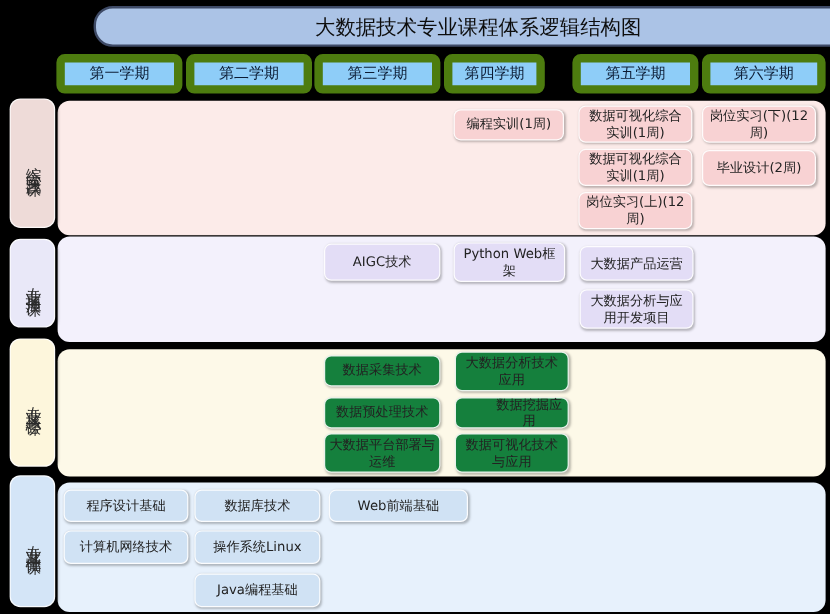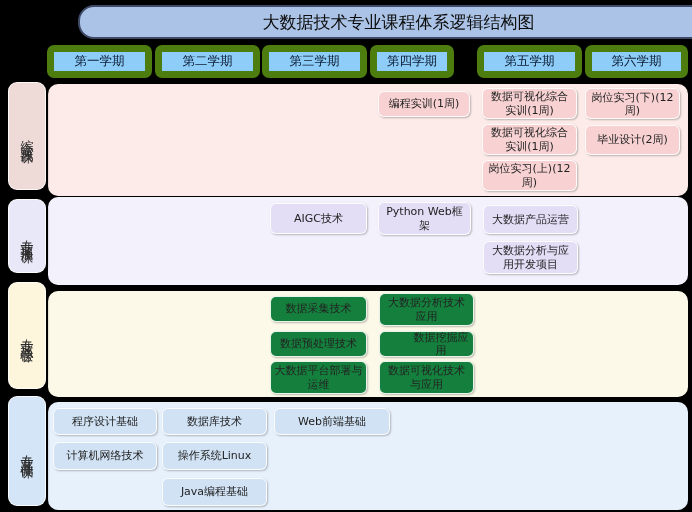--- a/index.html
+++ b/index.html
@@ -105,21 +105,21 @@
 <div class="abs band-label bl-foundation">
   <span class="vtext">专业基础课</span>
 </div>
 
 <div class="abs box k-practice" style="left:378px;top:91px;width:92px;height:26px;">
     <span>编程实训(1周)</span>
   </div>
 <div class="abs box k-practice" style="left:482px;top:88px;width:95px;height:31px;">
     <span>数据可视化综合实训(1周)</span>
   </div>
-<div class="abs box k-practice" style="left:585px;top:88px;width:95px;height:31px;align-items:flex-end;">
+<div class="abs box k-practice" style="left:585px;top:88px;width:95px;height:31px;">
     <span>岗位实习(下)(12周)</span>
   </div>
 <div class="abs box k-practice" style="left:482px;top:124px;width:95px;height:31px;">
     <span>数据可视化综合实训(1周)</span>
   </div>
 <div class="abs box k-practice" style="left:585px;top:125px;width:95px;height:30px;">
     <span>毕业设计(2周)</span>
   </div>
 <div class="abs box k-practice" style="left:482px;top:160px;width:95px;height:31px;">
     <span>岗位实习(上)(12周)</span>

